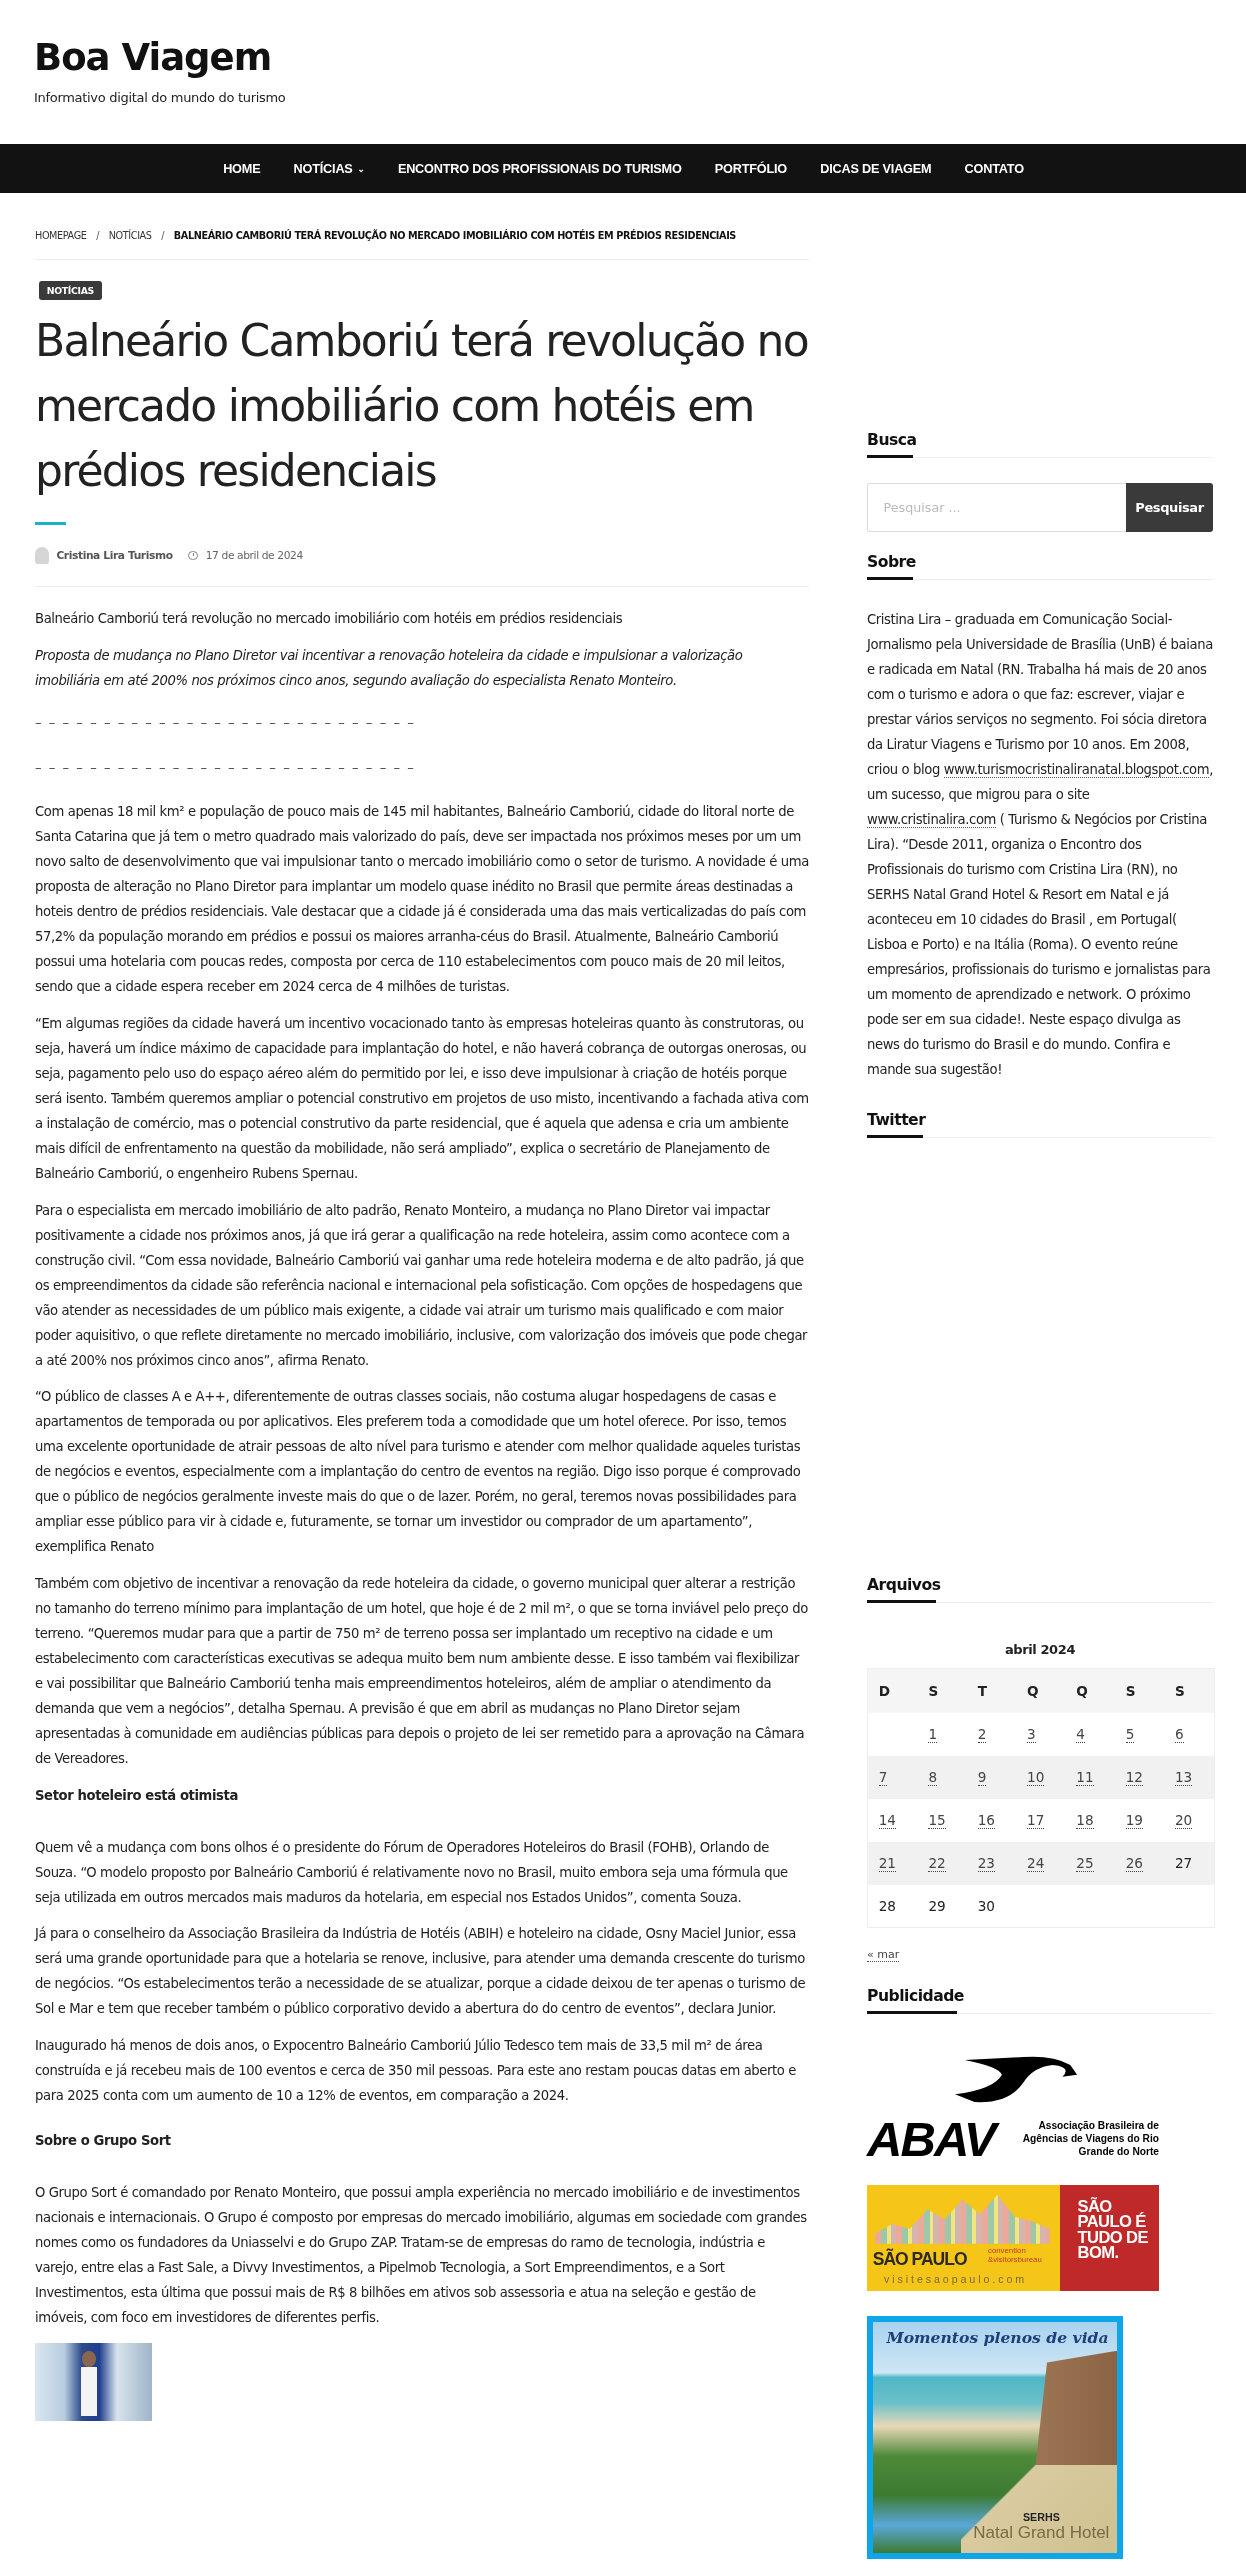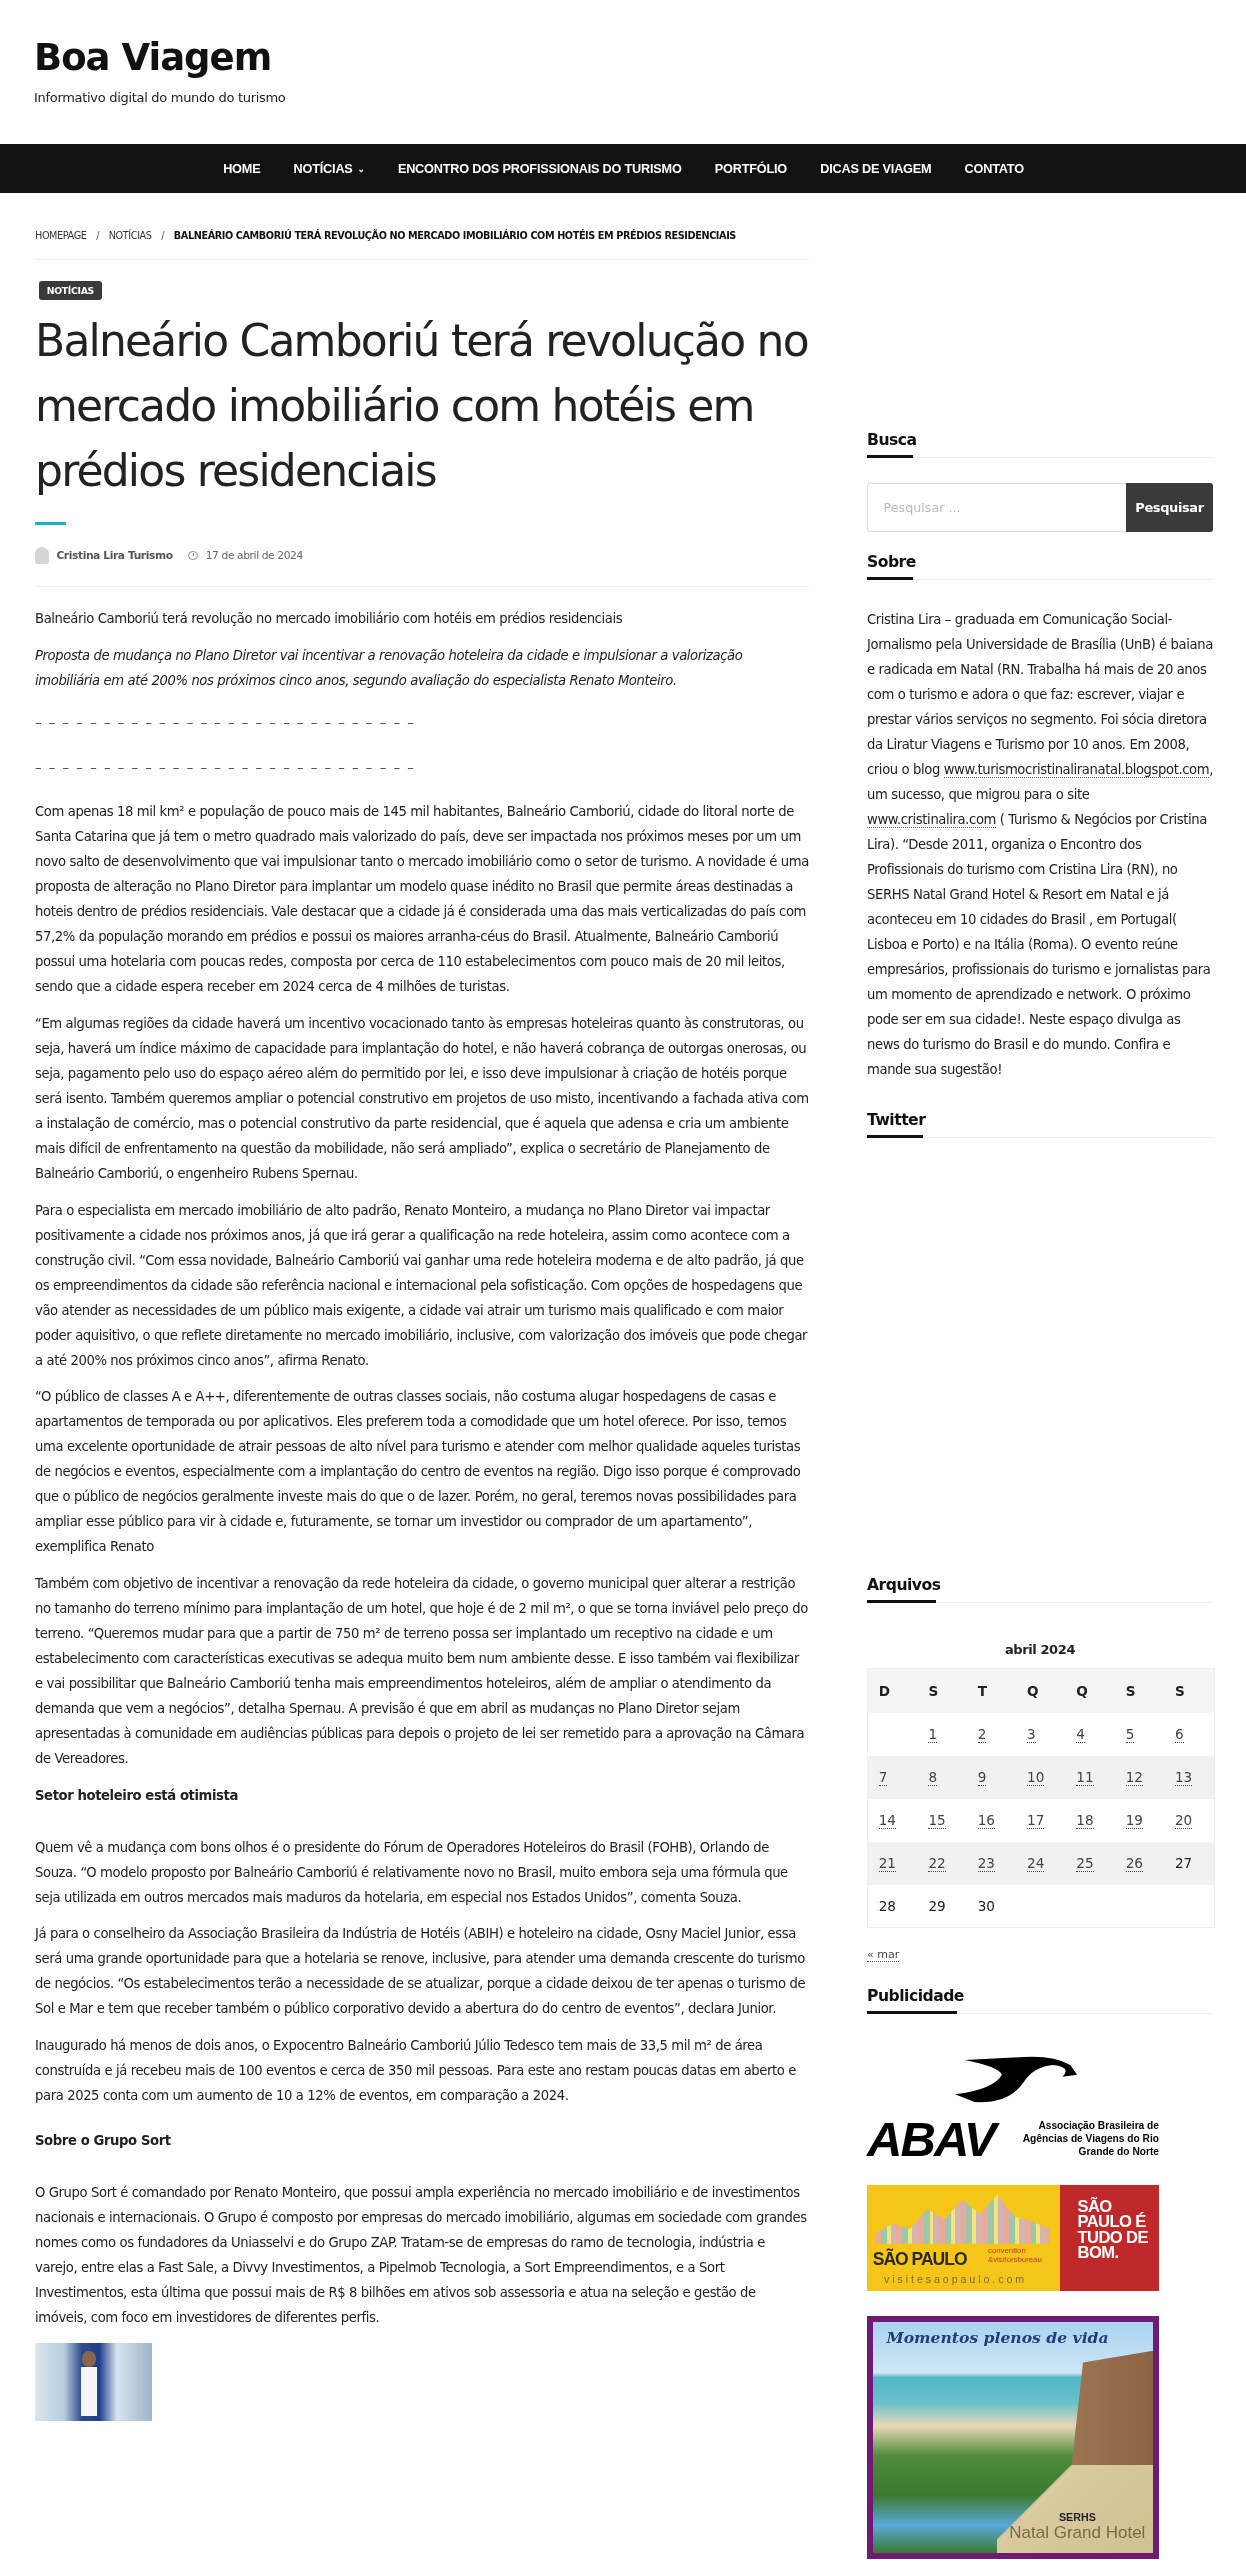--- a/index.html
+++ b/index.html
@@ -73,21 +73,21 @@
   .abav-bird { position: absolute; left: 88px; top: 0; width: 127px; height: 54px; }
   .abav-word { position: absolute; left: 0; top: 60px; font-family: "Liberation Sans", sans-serif; font-weight: 700; font-style: italic; font-size: 49px; color: #000; letter-spacing: -1.9px; line-height: 49px; }
   .abav-sub { position: absolute; left: 148px; top: 64px; font-family: "Liberation Sans", sans-serif; font-weight: 700; font-size: 10.2px; line-height: 13px; text-align: right; width: 144px; color: #000; }
   .ad-sp { display: flex; width: 292px; height: 106px; margin-top: 23.4px; }
   .sp-left { width: 193px; background: #f5c518; position: relative; padding: 7.8px 9.7px; }
   .sp-city { position: absolute; left: 7.8px; top: 9.7px; width: 175px; height: 49px; background: repeating-linear-gradient(90deg, #e8a0c8 0 5.8px, #7ec8d8 5.8px 11.7px, #f0f0a0 11.7px 15.6px, #c8b0e0 15.6px 21.4px); opacity: 0.75; clip-path: polygon(0 80%, 10% 60%, 20% 70%, 30% 30%, 40% 50%, 50% 10%, 60% 40%, 70% 0, 80% 45%, 90% 55%, 100% 70%, 100% 100%, 0 100%); }
   .sp-name { position: absolute; left: 5.8px; top: 64px; font-family: "Liberation Sans", sans-serif; font-weight: 700; font-size: 17.5px; color: #2a2a2a; letter-spacing: -1px; }
   .sp-conv { position: absolute; left: 121px; top: 62px; font-family: "Liberation Sans", sans-serif; font-size: 7.8px; line-height: 8.8px; color: #c0392b; }
   .sp-url { position: absolute; left: 17px; top: 88px; font-family: "Liberation Sans", sans-serif; font-size: 10.7px; color: #7a6a40; letter-spacing: 2.9px; }
   .sp-right { flex: 1; background: #c0292a; color: #fff; font-family: "Liberation Sans", sans-serif; font-weight: 700; font-size: 16.6px; line-height: 15.6px; padding: 13.6px 0 0 17.5px; letter-spacing: -0.6px; }
-  .ad-serhs { width: 292px; height: 243px; margin-top: 25px; position: relative; background: #701a75; padding: 5.8px; }
+  .ad-serhs { width: 256px; height: 243px; margin-top: 25px; position: relative; background: #0ea5e9; padding: 5.8px; }
   .serhs-photo { width: 100%; height: 100%; background: linear-gradient(180deg, #a9d2ef 0%, #cfe6f4 22%, #4fb7c7 24%, #6ac0c9 35%, #e8d8b8 45%, #4f8a3a 58%, #3d7a32 75%, #59a8d8 88%, #3d7a32 100%); position: relative; overflow: hidden; }
   .serhs-building { position: absolute; right: 0; top: 29px; width: 117px; height: 117px; background: linear-gradient(90deg, #a47c5a, #8a6445); clip-path: polygon(30% 100%, 40% 10%, 100% 0, 100% 100%); }
   .serhs-tagline { position: absolute; left: 13.6px; top: 5.8px; font-family: "DejaVu Serif", serif; font-style: italic; font-size: 15.6px; color: #1f3f7a; font-weight: 700; }
   .serhs-gold { position: absolute; right: 0; bottom: 0; width: 156px; height: 88px; background: linear-gradient(135deg, transparent 30%, #d9cba0 31%, #cfc090 100%); }
   .serhs-logo { position: absolute; right: 7.8px; bottom: 9.7px; text-align: center; font-family: "Liberation Sans", sans-serif; }
   .serhs-logo .b { font-weight: 700; font-size: 10.7px; color: #222; }
   .serhs-logo .n { font-size: 17px; color: #7a6a45; }
 </style>
 </head>
 <body>

